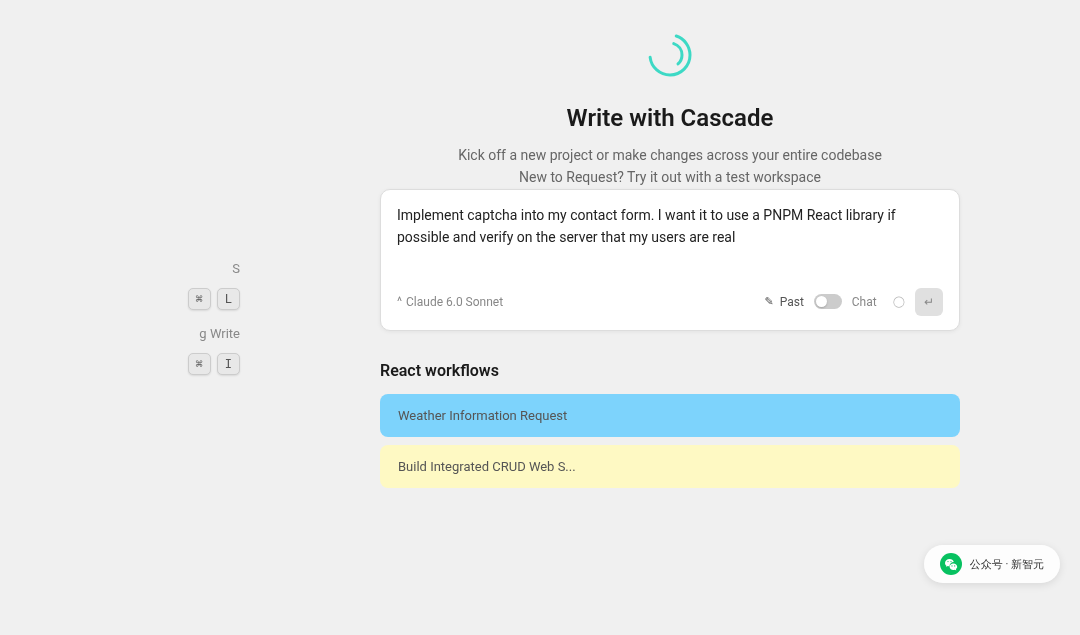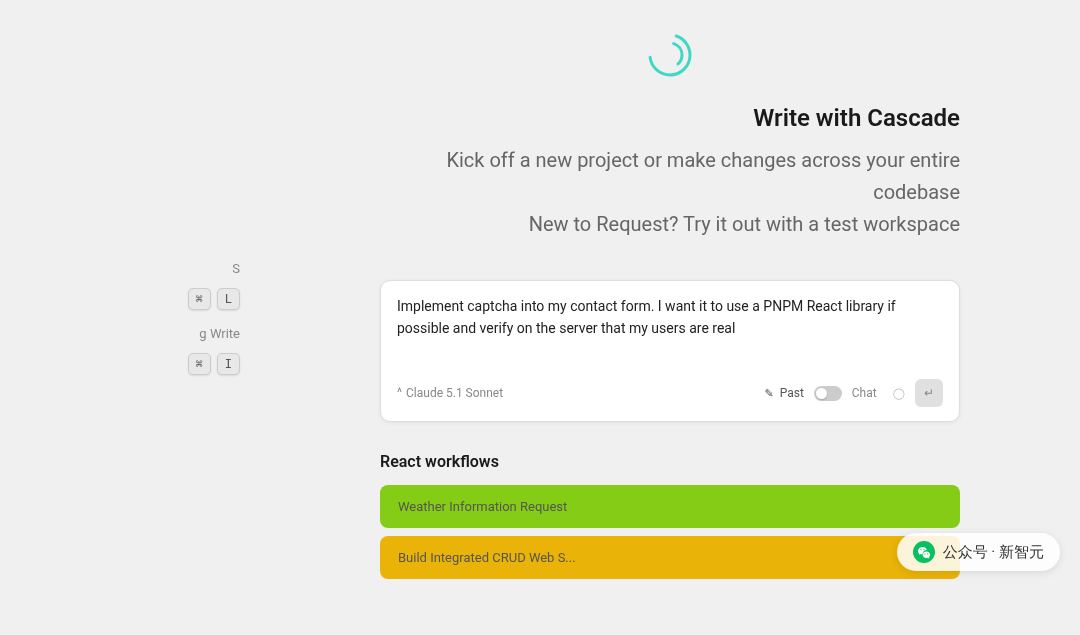--- a/index.html
+++ b/index.html
@@ -84,35 +84,34 @@
       margin-bottom: 20px;
     }
 
     .cascade-logo {
       width: 50px;
       height: 50px;
     }
 
     
     .title-section {
-      text-align: right;
+      text-align: center;
       width: 100%;
       max-width: 580px;
-      margin-bottom: 40px;
     }
 
     .main-title {
       font-size: 24px;
       font-weight: 600;
       color: #1a1a1a;
       margin-bottom: 12px;
     }
 
     .subtitle {
-      font-size: 20px;
+      font-size: 14px;
       color: #666;
       line-height: 1.6;
     }
 
     .subtitle-link {
       color: #666;
       cursor: pointer;
     }
 
     
@@ -219,60 +218,60 @@
     }
 
     .section-title {
       font-size: 16px;
       font-weight: 600;
       color: #1a1a1a;
       margin-bottom: 14px;
     }
 
     .workflow-item {
-      background: #84cc16;
+      background: #7dd3fc;
       border-radius: 8px;
       padding: 14px 18px;
       margin-bottom: 8px;
       font-size: 13px;
       color: #555;
       cursor: pointer;
     }
 
     
     .watermark-overlay {
       position: absolute;
-      bottom: 64px;
+      bottom: 52px;
       right: 20px;
       background: rgba(255, 255, 255, 0.85);
       border-radius: 20px;
       padding: 8px 16px;
       display: flex;
       align-items: center;
       gap: 8px;
-      font-size: 15px;
+      font-size: 11px;
       color: #333;
       box-shadow: 0 2px 8px rgba(0,0,0,0.1);
     }
 
     .wechat-icon {
       width: 22px;
       height: 22px;
       background: #07c160;
       border-radius: 50%;
       display: flex;
       align-items: center;
       justify-content: center;
       color: white;
       font-size: 13px;
     }
 
     
     .workflow-item-partial {
-      background: #eab308;
+      background: #fef9c3;
       border-radius: 8px;
       padding: 14px 18px;
       font-size: 13px;
       color: #555;
       cursor: pointer;
       overflow: hidden;
     }
   </style>
 </head>
 <body>
@@ -314,21 +313,21 @@
         <span class="subtitle-link">Try it out with a test workspace</span>
       </p>
     </div>
 
     <div class="input-wrapper">
       <textarea class="message-input" placeholder="Type a message..." style="">Implement captcha into my contact form. I want it to use a PNPM React library if possible and verify on the server that my users are real</textarea>
 
       <div class="input-footer">
         <div class="model-selector">
           <span>^</span>
-          <span>Claude 5.1 Sonnet</span>
+          <span>Claude 6.0 Sonnet</span>
         </div>
 
         <div class="input-actions">
           <div class="write-section">
             <span style="font-size:11px;">✎</span>
             <span>Past</span>
           </div>
           <div class="toggle-switch">
             <div class="toggle-knob"></div>
           </div>

